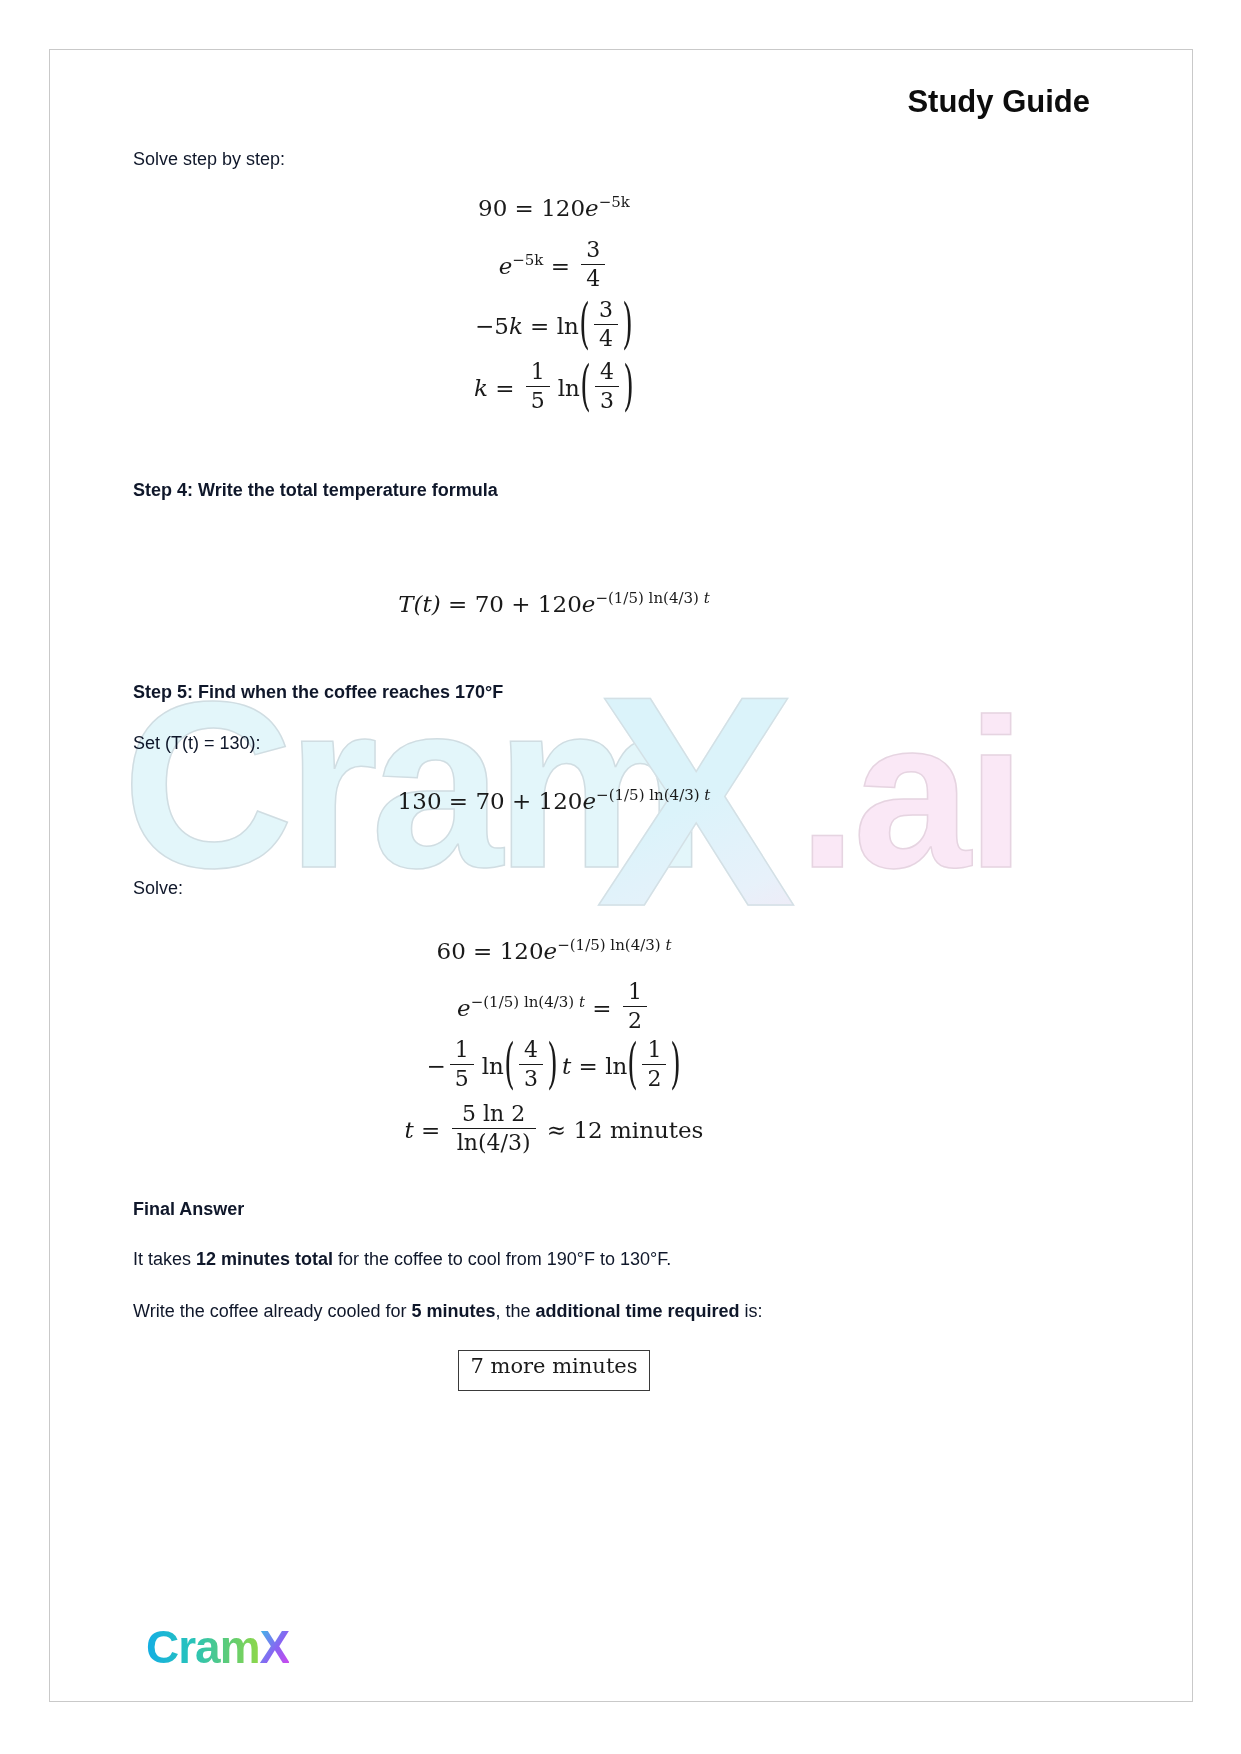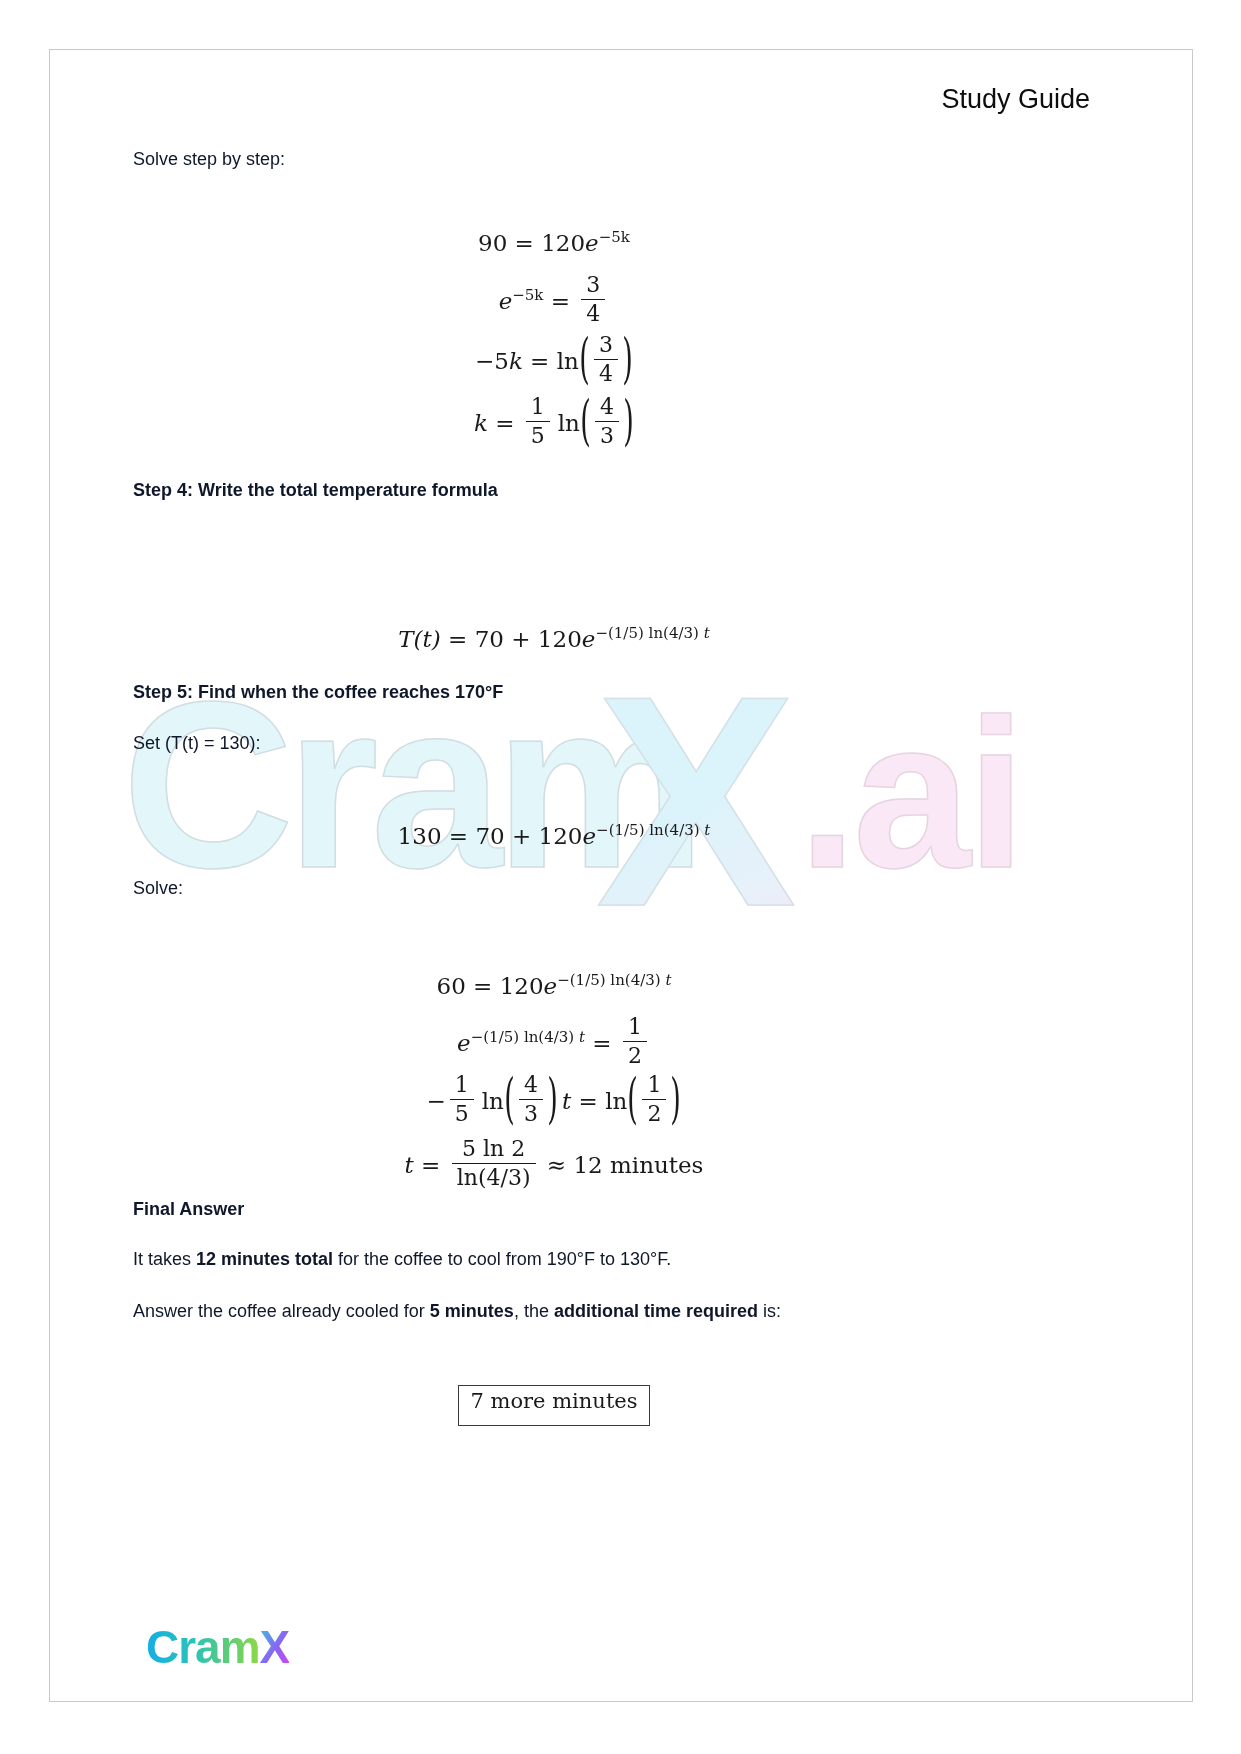--- a/index.html
+++ b/index.html
@@ -17,28 +17,28 @@
              font:bold 300px "Liberation Sans",sans-serif;
              background:linear-gradient(155deg,#dbf3fa 50%,#e7f1fa 75%,#f6e6f4 95%);
              -webkit-background-clip:text; background-clip:text; color:transparent;
              -webkit-text-stroke:1.5px #d4e0e5; }
   .wm-ai  { position:absolute; left:798px; top:636px;
              font:bold 212px "Liberation Sans",sans-serif; letter-spacing:-4px;
              color:#fae8f6;margin-top:36px; -webkit-text-stroke:1.5px #e6d4e1; }
 
   
   .title { position:absolute; left:133px; width:957px; top:84px; text-align:right;
-           font-size:27px; font-weight:normal; color:#0d0d0d; z-index:1; }
+           font-size:31px; font-weight:bold; color:#0d0d0d; z-index:1; }
   .txt { position:absolute; left:133px; width:900px; font-size:18px; line-height:1.25;
          color:#0f172a; z-index:1; }
   .h2  { font-weight:bold; }
 
   
   .eq { position:absolute; left:133px; width:842px; text-align:center; z-index:1;
-        font-family:"DejaVu Serif", serif; font-size:23px; color:#1a1a1a;margin-top:35px; }
+        font-family:"DejaVu Serif", serif; font-size:23px; color:#1a1a1a; }
   .eq .up { white-space:pre; }
   .eq .it { font-style:italic; white-space:pre; }
   .eq .fn { white-space:pre; margin-left:4px; }
   .sup { display:inline-block; position:relative; top:-9px; font-size:15px; }
   .sup .up, .sup .it { white-space:pre; }
   .frac { display:inline-block; vertical-align:middle; text-align:center;
           font-size:22px; line-height:1.2; margin:0 4px; position:relative; top:-3px; }
   .frac .num { display:block; padding:0 5px 1px; border-bottom:1.5px solid #1a1a1a; }
   .frac .den { display:block; padding:1px 5px 0; }
   .bp { display:inline-block; font-size:54px; line-height:1; vertical-align:middle;
@@ -117,21 +117,21 @@
     <span class="it">t</span><span class="up"> = </span><span class="frac"><span class="num">5 ln 2</span><span class="den">ln(4/3)</span></span><span class="up"> ≈ 12 minutes</span>
   </div>
 
   <div class="txt h2" style="top:1198px">Final Answer</div>
 
   <div class="txt" style="top:1248px">
     <span>It takes </span><b>12 minutes total</b><span> for the coffee to cool from 190°F to 130°F.</span>
   </div>
 
   <div class="txt" style="top:1300px">
-    <span>Answer the coffee already cooled for </span><b>5 minutes</b><span>, the </span><b>additional time required</b><span> is:</span>
+    <span>Write the coffee already cooled for </span><b>5 minutes</b><span>, the </span><b>additional time required</b><span> is:</span>
   </div>
 
   <div class="eq" style="top:1350px">
     <span class="ansbox">7 more minutes</span>
   </div>
 
   <div class="logo">
     <span class="logo-cram">Cram</span><span class="logo-x">X</span>
   </div>
 </div>

